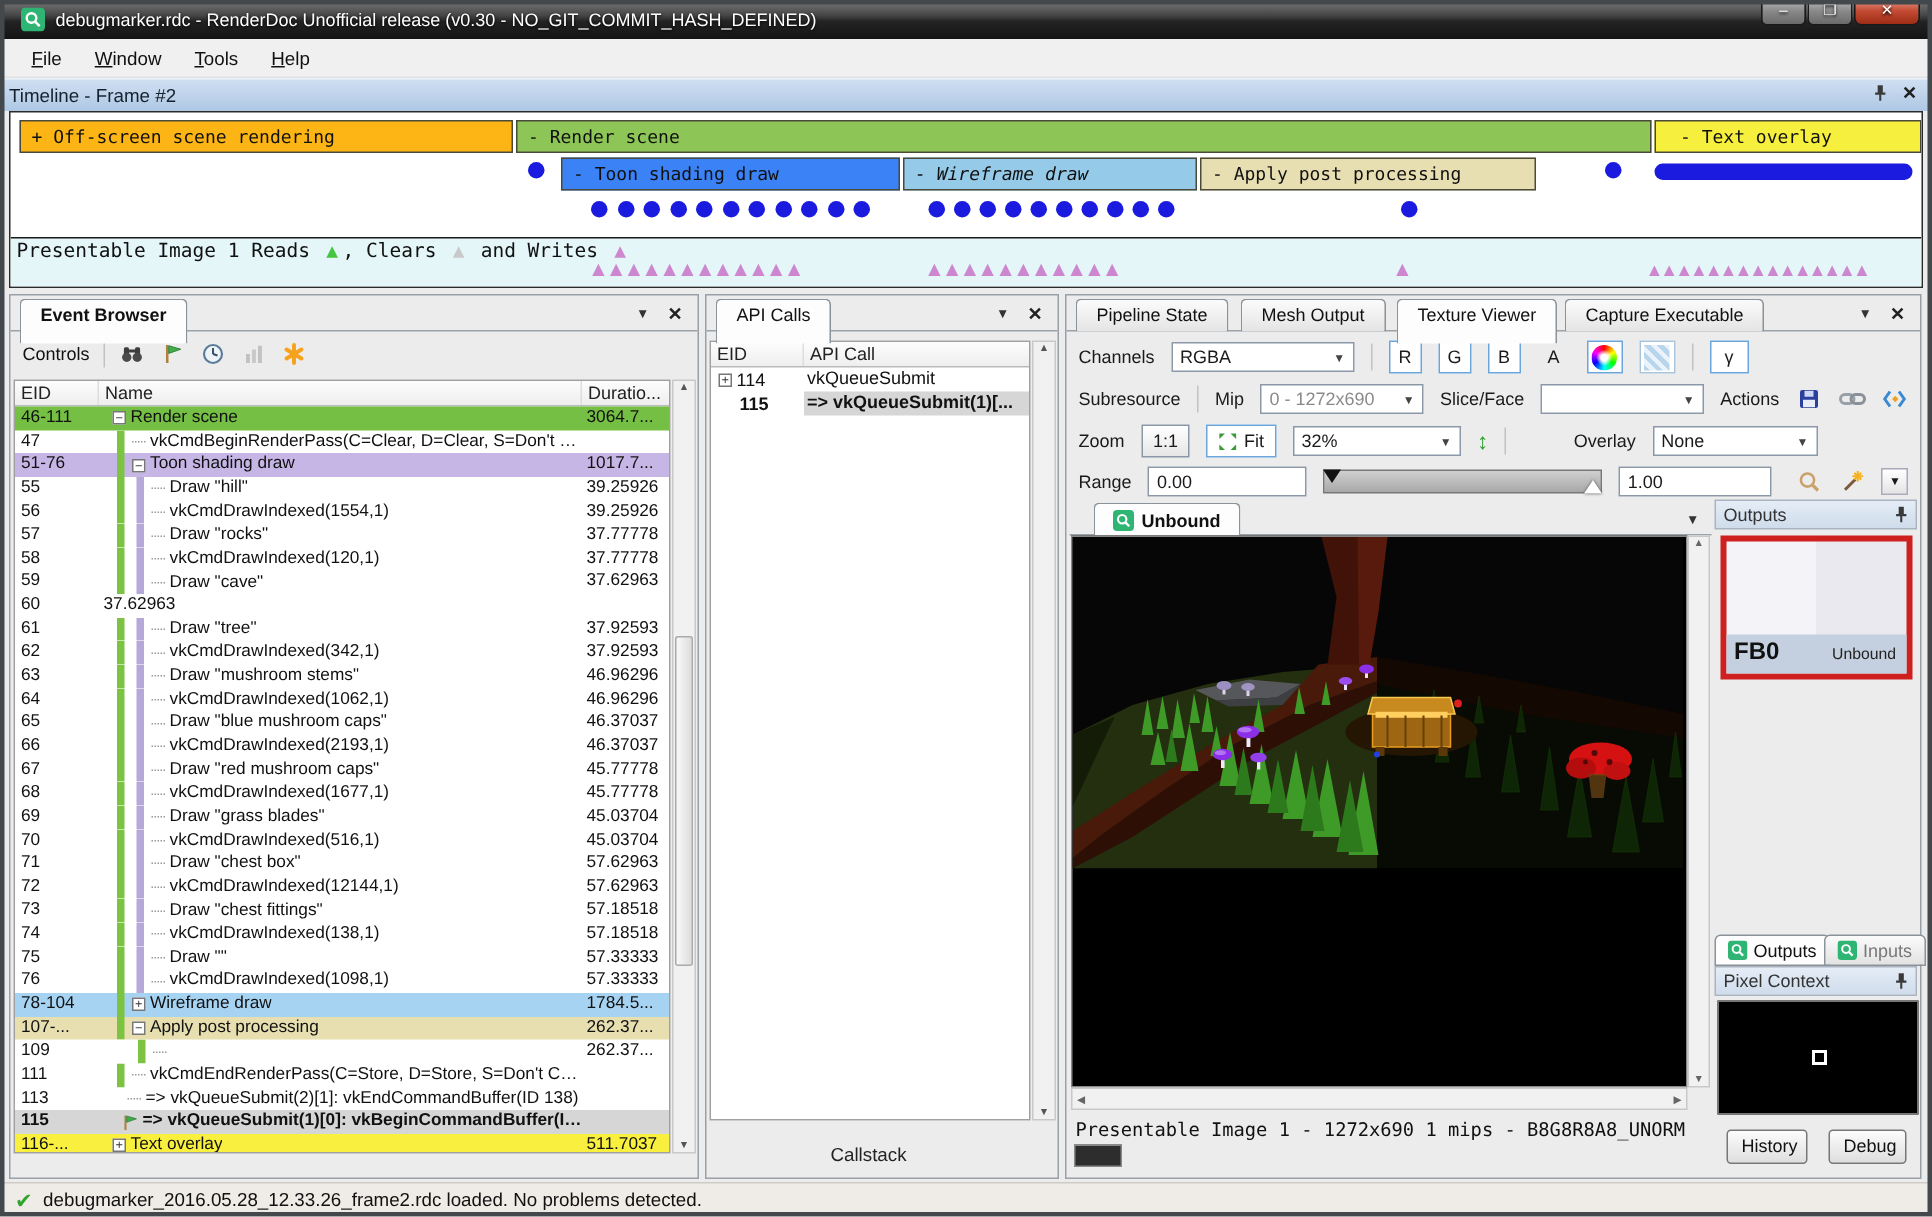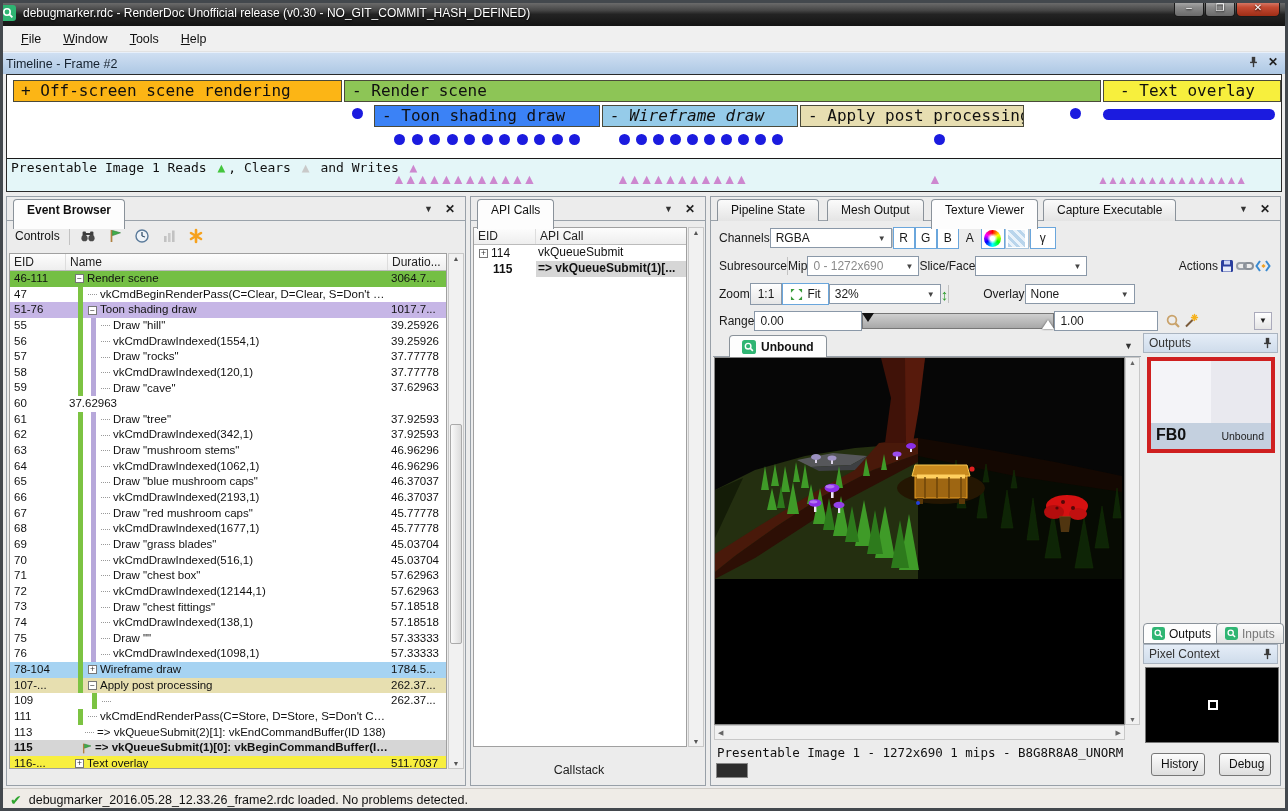--- a/index.html
+++ b/index.html
@@ -2,33 +2,33 @@
 <html><head>
 <meta charset="utf-8">
 <style>
 *{margin:0;padding:0;box-sizing:border-box}
 html,body{width:1288px;height:811px}
 body{font-family:"Liberation Sans",sans-serif;font-size:12px;color:#111;background:#555}
 #app{position:relative;width:1288px;height:811px;background:#ececec;overflow:hidden}
 .abs{position:absolute}
 svg{display:block}
 
-#titlebar{left:0;right:0;top:0;height:26px;background:linear-gradient(#7a7a7a,#454545 40%,#232323 55%,#141414);display:flex;align-items:center;gap:7px;padding-left:0;color:#fff;text-shadow:0 1px 2px #000}
+#titlebar{left:0;right:0;top:0;height:26px;background:linear-gradient(#7a7a7a,#454545 40%,#232323 55%,#141414);display:flex;align-items:center;gap:7px;padding-left:14px;color:#fff;text-shadow:0 1px 2px #000}
 #winbtns{position:absolute;right:8px;top:0;display:flex}
 .winbtn{width:30px;height:17px;border:1px solid #1a1a1a;border-top:none;border-radius:0 0 4px 4px;background:linear-gradient(#b8b8b8,#8a8a8a 45%,#6a6a6a);color:#fff;font-size:10px;line-height:15px;text-align:center;margin-left:1px}
 .winbtn.close{width:44px;background:linear-gradient(#e09384,#c44b33 45%,#9e2d16);border-radius:0 0 5px 5px}
 
 #menubar{left:0;right:0;top:26px;height:26px;background:#f0f0f0;border-bottom:1px solid #e2e2e2;display:flex;align-items:center;padding-left:10px}
 .menu-item{padding:4px 11px;font-size:12.5px}
 .menu-item::first-letter{text-decoration:underline}
 
 #tl-head{left:0;right:0;top:52px;height:22px;background:linear-gradient(#cfdff2,#aec8e4);border-top:1px solid #e8f0fa;display:flex;align-items:center;padding:0 6px;font-size:12.5px;color:#15212e}
 #tl-headicons{position:absolute;right:10px;top:55px;display:flex;gap:10px;align-items:center}
 #tl-body{left:6px;right:6px;top:74px;height:118px;background:#fff;border:1px solid #2a2a2a;overflow:hidden}
-.tl-bar{position:absolute;height:22px;border:1px solid #4a4a3a;font-family:"DejaVu Sans Mono",monospace;font-size:16px;line-height:20px;padding-left:7px;white-space:nowrap;overflow:hidden;color:#101010}
+.tl-bar{position:absolute;height:22px;border:1px solid #4a4a3a;font-family:"DejaVu Sans Mono",monospace;font-size:12px;line-height:20px;padding-left:7px;white-space:nowrap;overflow:hidden;color:#101010}
 .tl-dot{position:absolute;width:11px;height:11px;border-radius:50%;background:#1b1bdf}
 .tl-pill{position:absolute;border-radius:6px;background:#1b1bdf}
 #tl-strip{position:absolute;left:0;right:0;bottom:0;height:33px;border-top:1px solid #1a1a1a;background:#e4f6f8}
 #tl-label{position:absolute;left:4px;top:1px;font-family:"DejaVu Sans Mono",monospace;font-size:13px;white-space:nowrap}
 .tri-group{position:absolute;letter-spacing:-2px;line-height:1;white-space:nowrap}
 
 .panel{position:absolute;top:196px;bottom:25px;background:#ececec;border:1px solid #98a0a8}
 .tabrow{position:absolute;left:0;right:0;top:0;height:24px;border-bottom:1px solid #9aa2aa}
 .tab{position:absolute;top:2px;height:22px;padding:0 13px;line-height:21px;background:linear-gradient(#fbfbfb,#e4e4e4);border:1px solid #8a929a;border-bottom:none;border-radius:4px 4px 0 0;white-space:nowrap}
 .tab.active{background:#fdfdfd;height:30px;z-index:2}
@@ -58,21 +58,21 @@
 .sb-up{position:absolute;top:1px;left:0;right:0}
 .sb-dn{position:absolute;bottom:1px;left:0;right:0}
 .sb-thumb{position:absolute;left:1px;right:1px;border:1px solid #aaa;border-radius:2px;background:linear-gradient(90deg,#fafafa,#dcdcdc)}
 
 #api-table{position:absolute;left:2px;right:18px;top:30px;height:520px;background:#fff;border:1px solid #a0a0a0;display:flex;flex-direction:column}
 .api-row{display:flex;height:16px;line-height:15px;font-size:12px;flex:none}
 .a-eid{width:62px;flex:none;padding-left:4px;display:flex;align-items:center}
 .a-call{flex:1;padding-left:2px}
 #callstack-label{position:absolute;left:0;right:18px;bottom:8px;text-align:center;font-size:12.5px;color:#222}
 
-.tvrow{position:absolute;left:0;right:0;display:flex;align-items:center;gap:0;padding:0 8px;color:#1a1a1a}
+.tvrow{position:absolute;left:0;right:0;display:flex;align-items:center;gap:11px;padding:0 8px;color:#1a1a1a}
 .dd{background:#fff;border:1px solid #8a98a8;height:20px;display:flex;align-items:center;padding:0 5px;font-size:12px}
 .dd .arr{margin-left:auto;font-size:8px;color:#444;padding-left:6px}
 .chbtn{width:22px;height:22px;border:1px solid #6aa6dc;background:#fff;text-align:center;line-height:20px;flex:none}
 .chbtn.flat{border-color:transparent;background:transparent}
 .iconbtn{height:22px;border:1px solid #6aa6dc;background:#fff;display:flex;align-items:center;justify-content:center;padding:0 2px}
 .zbtn{height:22px;border:1px solid #8a98a8;background:linear-gradient(#fff,#e6e6e6);padding:0 7px;display:flex;align-items:center;gap:4px}
 .zbtn.fit{border-color:#6aa6dc;background:#fff}
 .wheel{width:17px;height:17px;border-radius:50%;background:radial-gradient(circle,#fff 0 18%,transparent 45%),conic-gradient(#f00,#ff0,#0f0,#0ff,#00f,#f0f,#f00)}
 .checker{width:17px;height:17px;background:repeating-linear-gradient(45deg,#b9d5ec 0 3px,#eaf3fb 3px 6px)}
 .rangebox{width:108px;height:20px;border:1px solid #8a98a8;background:#fff;display:flex;align-items:center;padding:0 5px}

